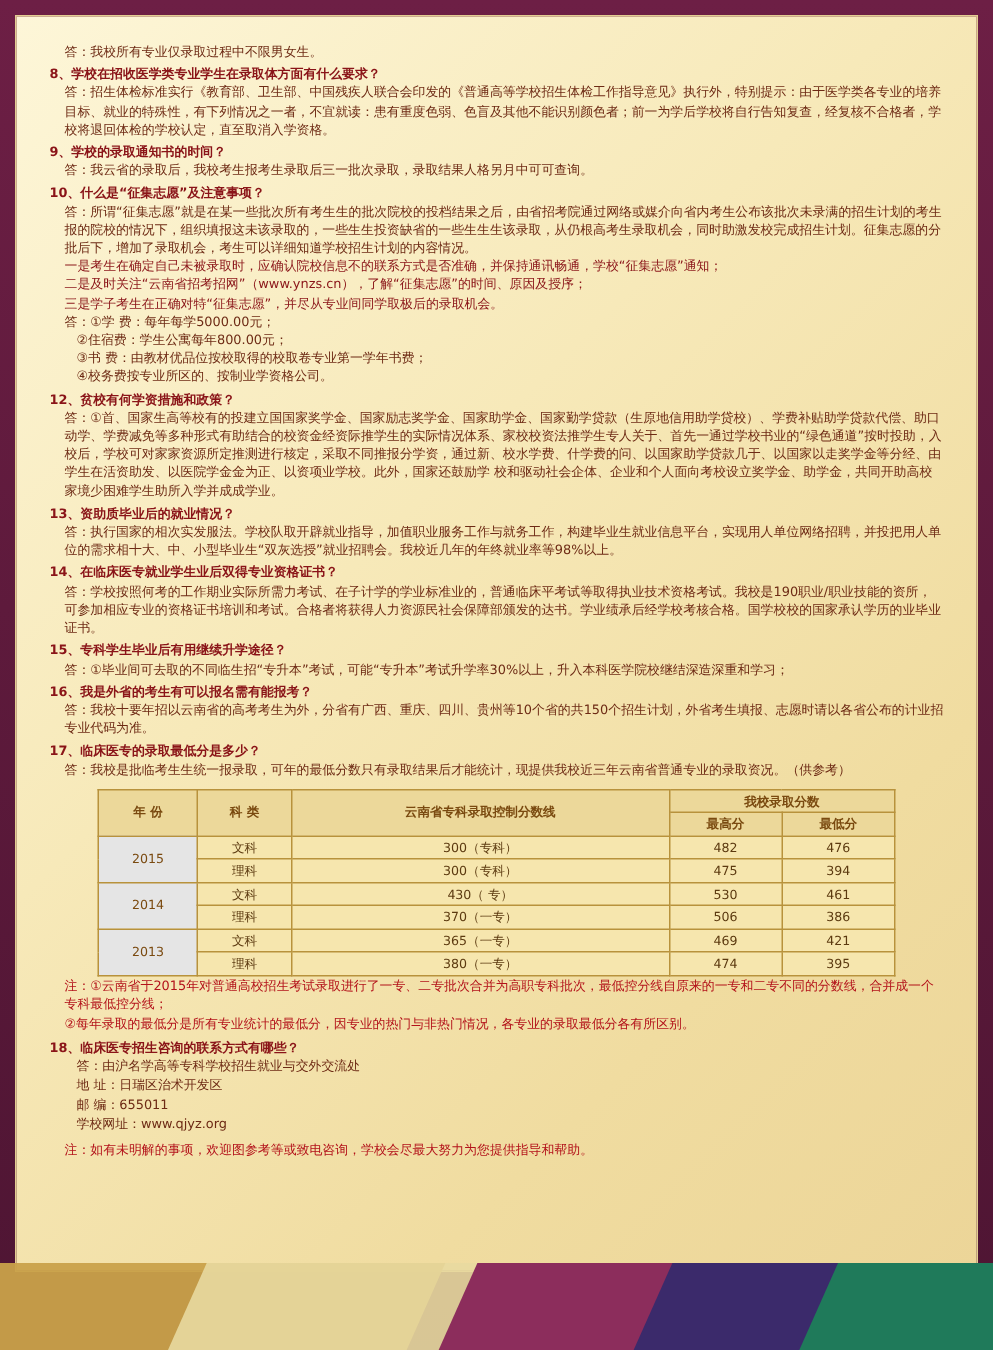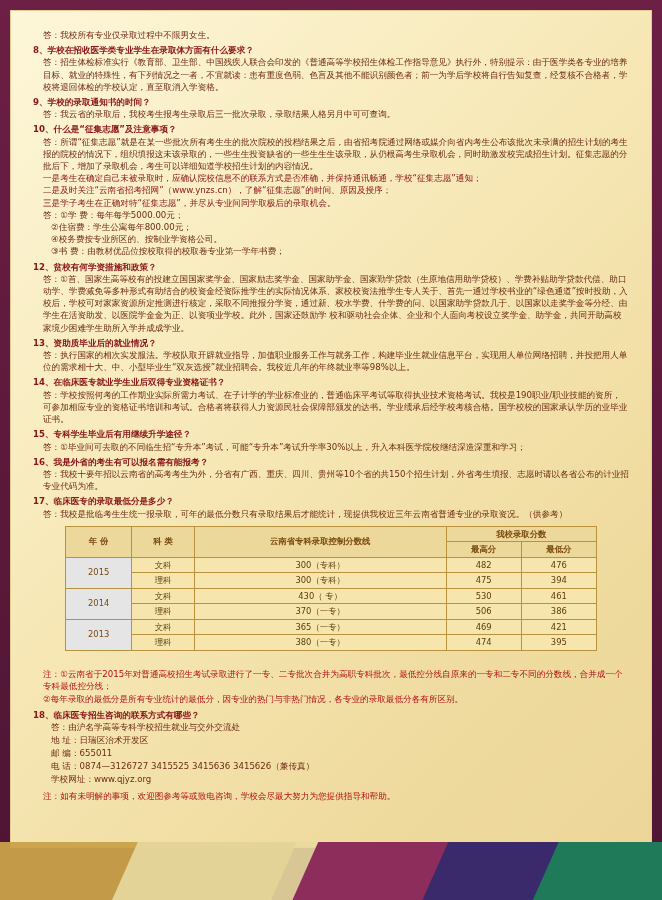--- a/index.html
+++ b/index.html
@@ -86,21 +86,21 @@
   .a.indent2 { padding-left: 18px; }
   .note {
     color: #8a1418;
     padding-left: 10px;
   }
 
   
   table.score {
     border-collapse: collapse;
     width: 532px;
-    margin: 6px auto 17px auto;
+    margin: 6px auto 1px auto;
     font-size: 8.4px;
     color: #5c3a10;
     background: #f6e6ae;
   }
   table.score th, table.score td {
     border: 1px solid #b8923c;
     text-align: center;
     padding: 2px 3px;
     line-height: 1.25;
   }
@@ -147,22 +147,22 @@
 
       <div class="q">10、什么是“征集志愿”及注意事项？</div>
       <div class="a">答：所谓“征集志愿”就是在某一些批次所有考生生的批次院校的投档结果之后，由省招考院通过网络或媒介向省内考生公布该批次未录满的招生计划的考生报的院校的情况下，组织填报这未该录取的，一些生生投资缺省的一些生生生该录取，从仍根高考生录取机会，同时助激发校完成招生计划。征集志愿的分批后下，增加了录取机会，考生可以详细知道学校招生计划的内容情况。</div>
 
       <div class="note indent2">一是考生在确定自己未被录取时，应确认院校信息不的联系方式是否准确，并保持通讯畅通，学校“征集志愿”通知；</div>
       <div class="note indent2">二是及时关注“云南省招考招网”（www.ynzs.cn），了解“征集志愿”的时间、原因及授序；</div>
       <div class="note indent2">三是学子考生在正确对特“征集志愿”，并尽从专业间同学取极后的录取机会。</div>
 
       <div class="a">答：①学    费：每年每学5000.00元；</div>
       <div class="a indent2">②住宿费：学生公寓每年800.00元；</div>
+      <div class="a indent2">③书    费：由教材优品位按校取得的校取卷专业第一学年书费；</div>
       <div class="a indent2">④校务费按专业所区的、按制业学资格公司。</div>
-      <div class="a indent2">③书    费：由教材优品位按校取得的校取卷专业第一学年书费；</div>
 
       <div class="q">12、贫校有何学资措施和政策？</div>
       <div class="a">答：①首、国家生高等校有的投建立国国家奖学金、国家励志奖学金、国家助学金、国家勤学贷款（生原地信用助学贷校）、学费补贴助学贷款代偿、助口动学、学费减免等多种形式有助结合的校资金经资际推学生的实际情况体系、家校校资法推学生专人关于、首先一通过学校书业的“绿色通道”按时投助，入校后，学校可对家家资源所定推测进行核定，采取不同推报分学资，通过新、校水学费、什学费的问、以国家助学贷款几于、以国家以走奖学金等分经、由学生在活资助发、以医院学金金为正、以资项业学校。此外，国家还鼓励学 校和驱动社会企体、企业和个人面向考校设立奖学金、助学金，共同开助高校家境少困难学生助所入学并成成学业。</div>
 
       <div class="q">13、资助质毕业后的就业情况？</div>
       <div class="a">答：执行国家的相次实发服法。学校队取开辟就业指导，加值职业服务工作与就务工作，构建毕业生就业信息平台，实现用人单位网络招聘，并投把用人单位的需求相十大、中、小型毕业生“双灰选授”就业招聘会。我校近几年的年终就业率等98%以上。</div>
 
       <div class="q">14、在临床医专就业学生业后双得专业资格证书？</div>
       <div class="a">答：学校按照何考的工作期业实际所需力考试、在子计学的学业标准业的，普通临床平考试等取得执业技术资格考试。我校是190职业/职业技能的资所，可参加相应专业的资格证书培训和考试。合格者将获得人力资源民社会保障部颁发的达书。学业绩承后经学校考核合格。国学校校的国家承认学历的业毕业证书。</div>
 
@@ -237,23 +237,20 @@
       <div class="q" style="margin-top:4px">18、临床医专招生咨询的联系方式有哪些？</div>
 
       <div class="contact">
         <span>答：</span><span>由沪名学高等专科学校招生就业与交外交流处</span>
       </div>
       <div class="contact">
         <span>地    址：</span><span>日瑞区治术开发区</span>
       </div>
       <div class="contact">
         <span>邮    编：</span><span>655011</span>
-      </div>
-      <div class="contact">
-        <span>电    话：</span><span>0874—3126727 3415525  3415636  3415626（兼传真）</span>
       </div>
       <div class="contact">
         <span>学校网址：</span><span>www.qjyz.org</span>
       </div>
 
       <div class="final-note">注：如有未明解的事项，欢迎图参考等或致电咨询，学校会尽最大努力为您提供指导和帮助。</div>
 
     </div>
   </div>
 

